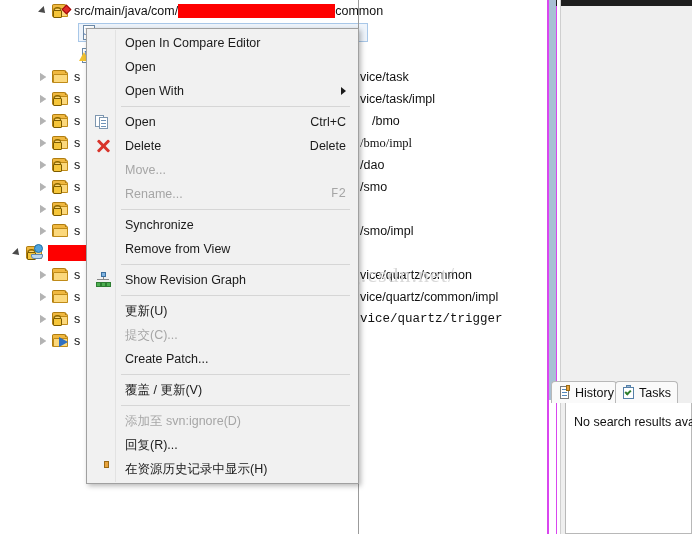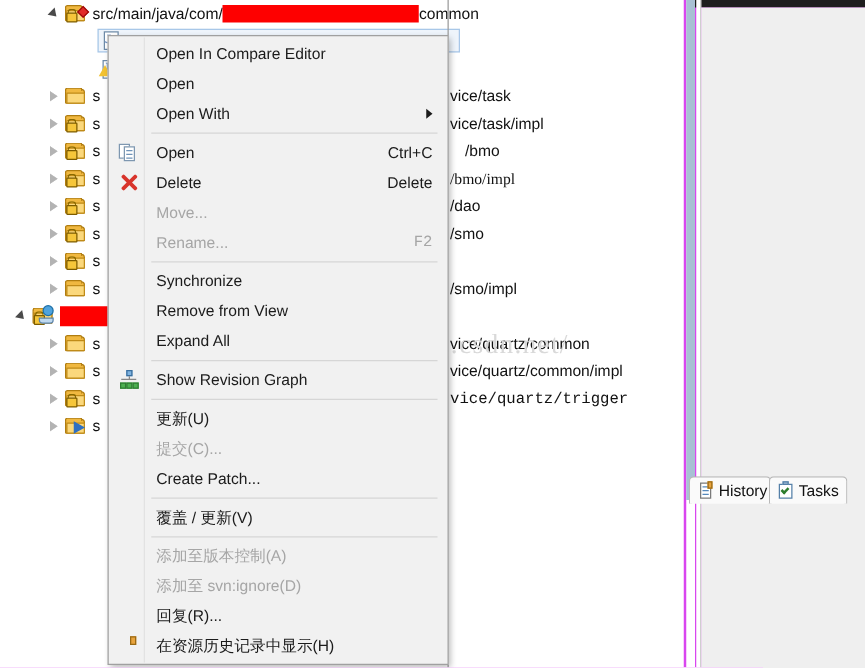--- a/index.html
+++ b/index.html
@@ -503,20 +503,23 @@
     <div class="tab tasks">
       <span class="tabicon ic-task">
         <span class="b"></span>
           <span class="hd"></span>
           <span class="ck"></span>
       </span>
       <span>Tasks</span>
     </div>
   </div>
 
+  <div class="panelbody">
+    <div class="panelmsg">No search results ava</div>
+  </div>
 
   <div class="ctxmenu">
     <div class="gutter"></div>
     <div id="menu-items">
         <div class="mi">
           <span>Open In Compare Editor</span>
         </div>
         <div class="mi">
           <span>Open</span>
         </div>
@@ -547,23 +550,20 @@
         <div class="mi disabled">
           <span>Rename...</span>
           <span class="accel">F2</span>
         </div>
         <div class="sep"></div>
         <div class="mi">
           <span>Synchronize</span>
         </div>
         <div class="mi">
           <span>Remove from View</span>
-        </div>
-        <div class="mi">
-          <span>Expand All</span>
         </div>
         <div class="sep"></div>
         <div class="mi">
           <span class="micon ic-graph">
             <span class="n t"></span>
             <span class="stem"></span>
             <span class="bar"></span>
             <span class="n b1"></span>
             <span class="n b2"></span>
             <span class="n b3"></span>
@@ -579,23 +579,20 @@
         </div>
         <div class="mi">
           <span>Create Patch...</span>
         </div>
         <div class="sep"></div>
         <div class="mi">
           <span>覆盖 / 更新(V)</span>
         </div>
         <div class="sep"></div>
         <div class="mi disabled">
-          <span>添加至版本控制(A)</span>
-        </div>
-        <div class="mi disabled">
           <span>添加至 svn:ignore(D)</span>
         </div>
         <div class="mi">
           <span>回复(R)...</span>
         </div>
         <div class="mi">
           <span class="micon ic-hist2">
             <span class="sp"></span>
           </span>
           <span>在资源历史记录中显示(H)</span>

